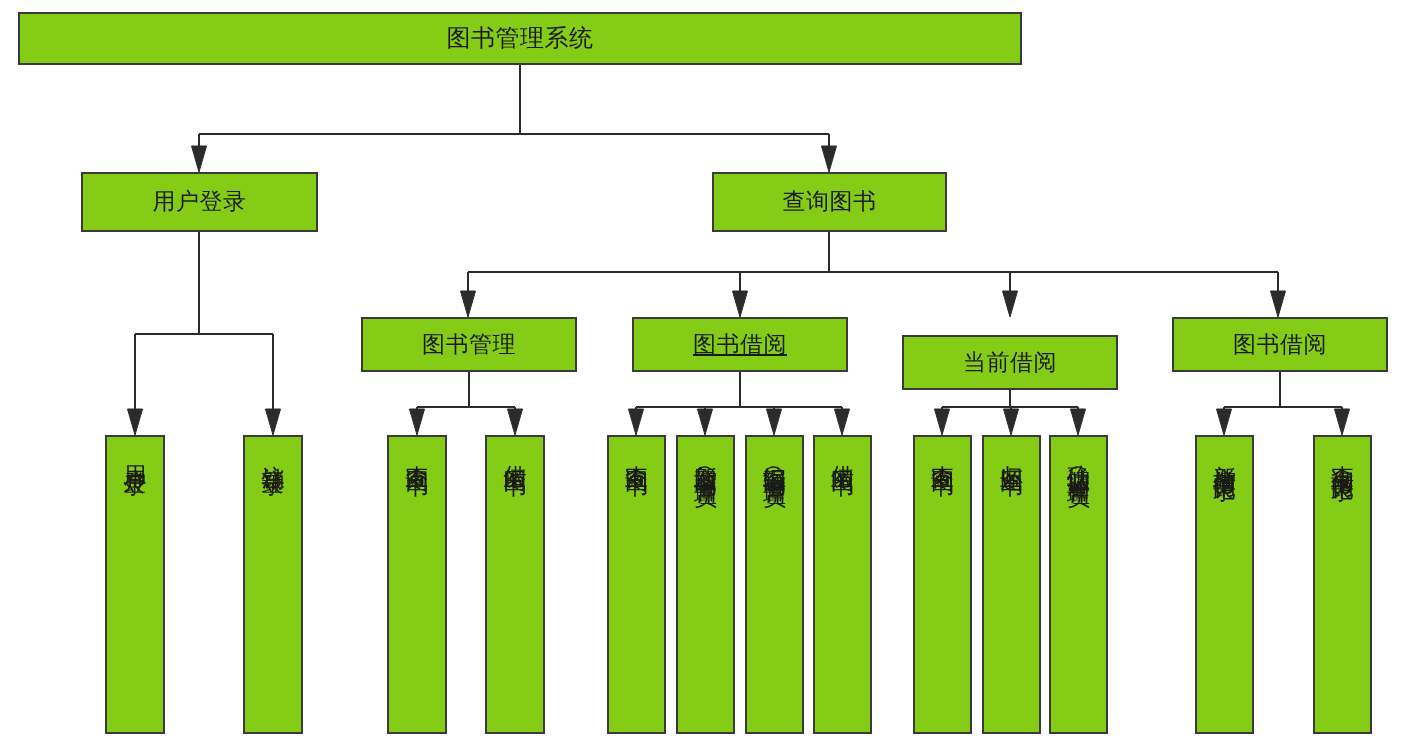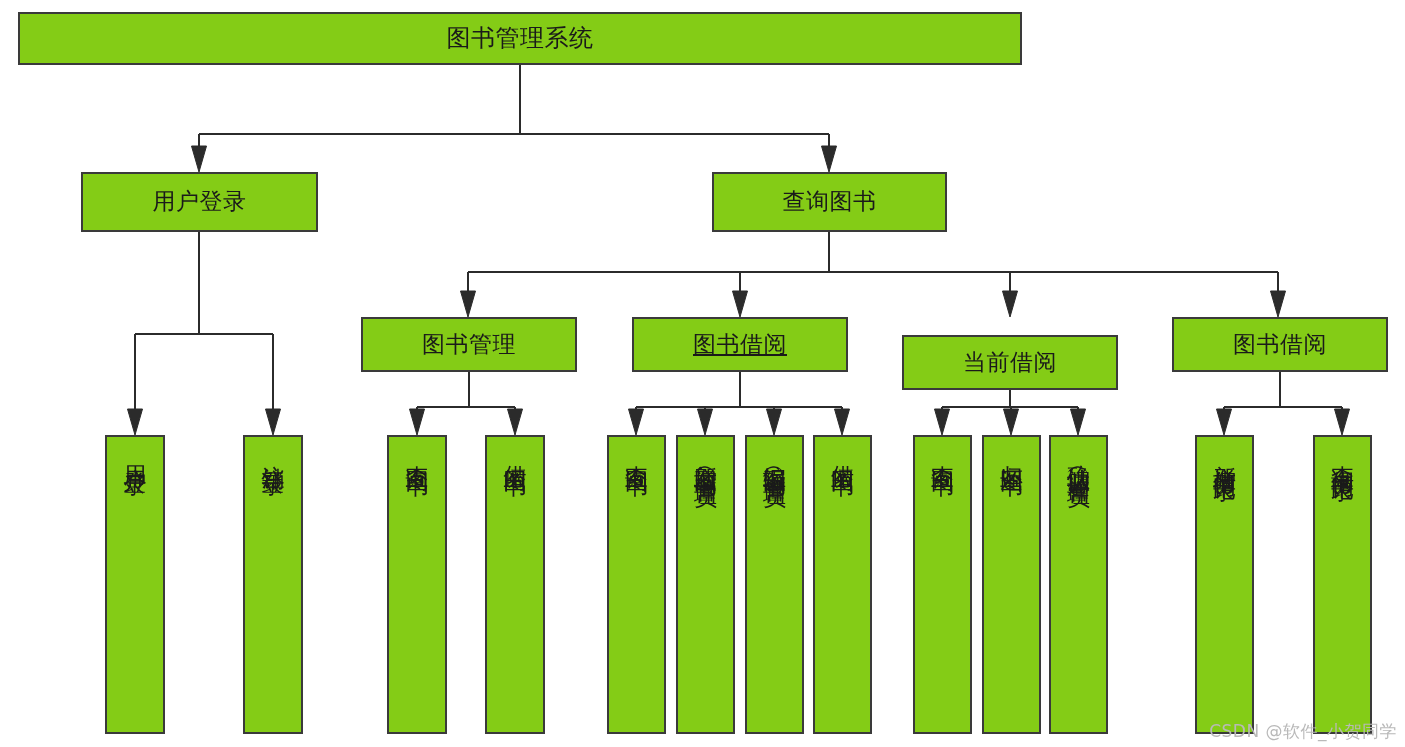--- a/index.html
+++ b/index.html
@@ -189,14 +189,13 @@
         <span class="node-label">确认归还（管理员）</span>
       </div>
       <div class="node vert" style="left: 1195px; top: 435px; width: 59px; height: 299px;">
         <span class="node-label">新增借阅记录</span>
       </div>
       <div class="node vert" style="left: 1313px; top: 435px; width: 59px; height: 299px;">
         <span class="node-label">查询借阅记录</span>
       </div>
     </div>
 
-  <div id="watermark">CSDN @软件_小贺同学</div>
 </div>
 
 </body></html>

